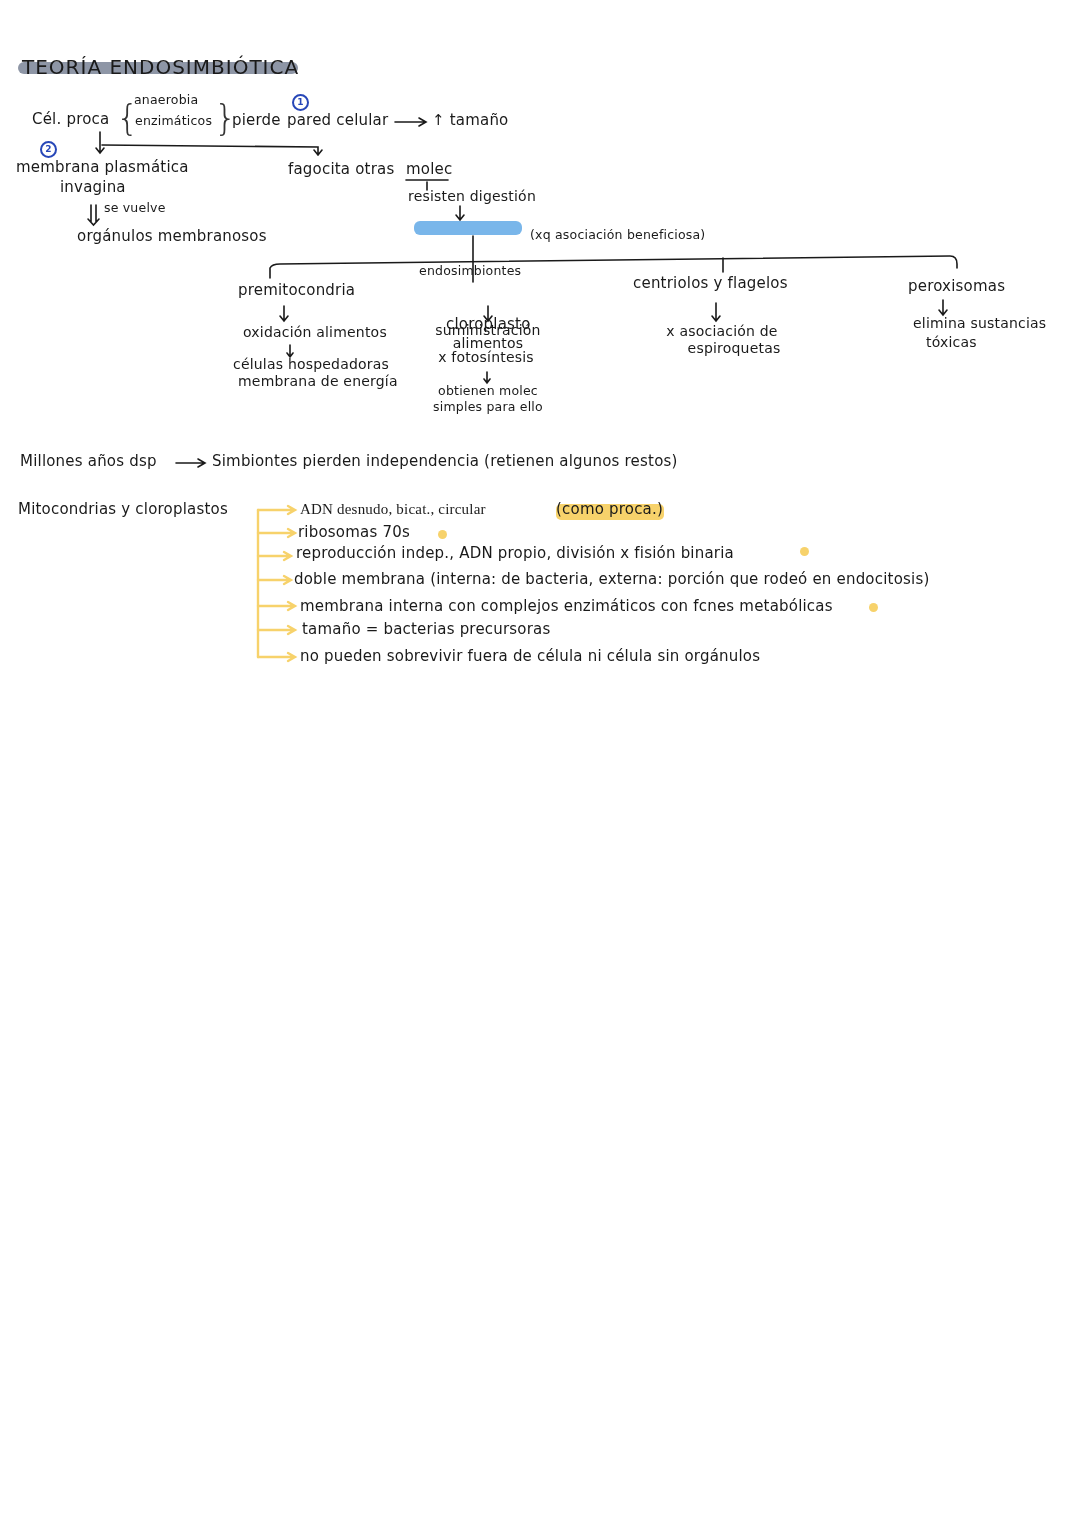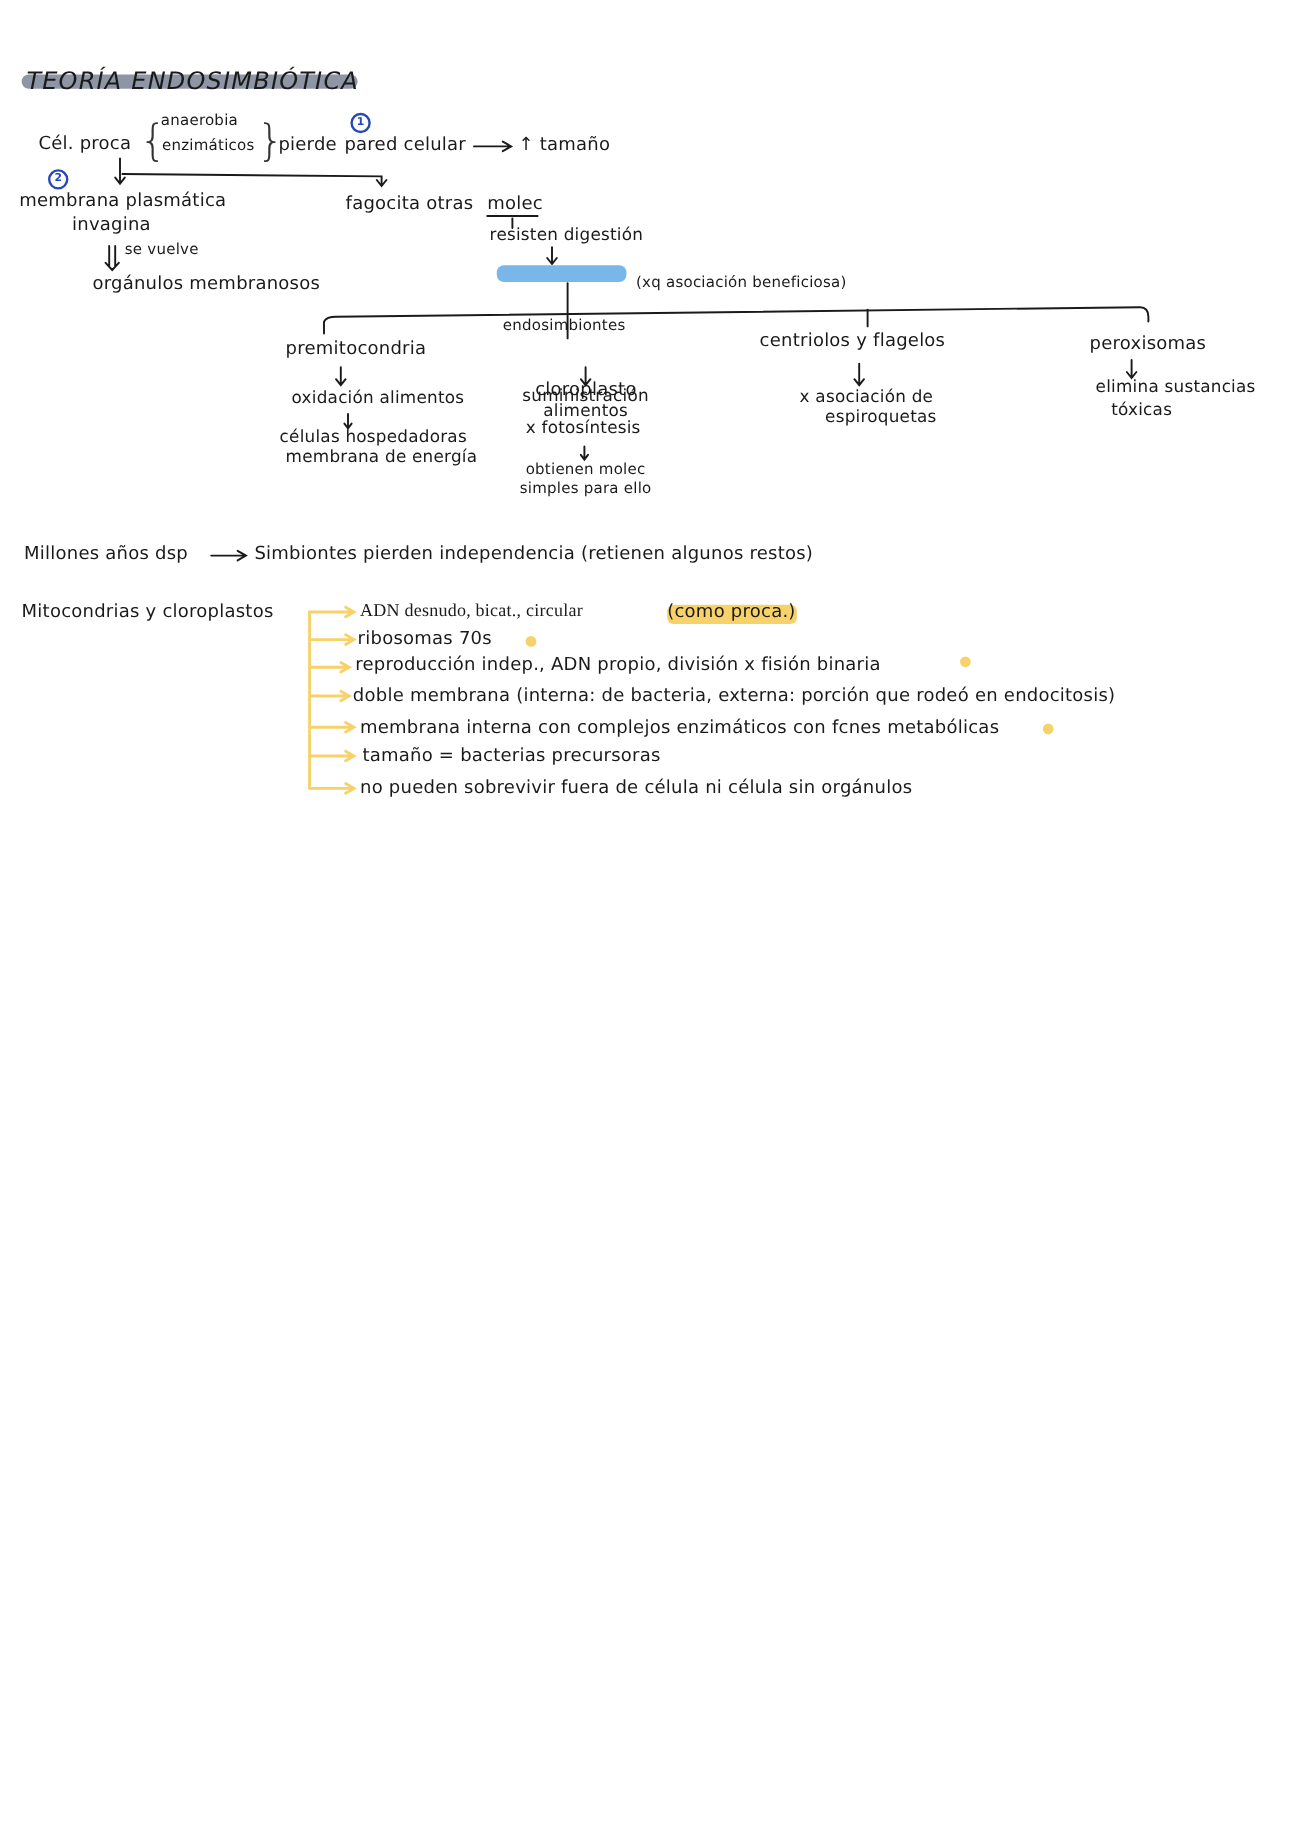--- a/index.html
+++ b/index.html
@@ -1,21 +1,21 @@
 <!DOCTYPE html>
 <html><head>
 <meta charset="utf-8">
 <style>
   html, body { margin: 0; padding: 0; background: #ffffff; }
   body { width: 1080px; height: 1526px; position: relative; overflow: hidden;
          font-family: "DejaVu Sans", sans-serif; color: #1a1a1a; }
   .t { position: absolute; white-space: nowrap; font-size: 15px; line-height: 1; letter-spacing: 0.2px; }
   .sm { font-size: 14px; }
   .xs { font-size: 12.5px; }
-  .title { font-size: 20px; letter-spacing: 1px; font-style: italic; }
+  .title { font-size: 20px; letter-spacing: 1px; }
   .title-hl { position: absolute; left: 18px; top: 62px; width: 280px; height: 12px; background: #8e96a6; border-radius: 6px; }
   .blue-hl { position: absolute; background: #79b6ea; border-radius: 6px; }
   .yel-hl { position: absolute; background: #f7d26b; border-radius: 5px; }
   .dot { position: absolute; width: 9px; height: 9px; border-radius: 50%; background: #f7d26b; }
   .num { position: absolute; width: 13px; height: 13px; border: 2px solid #2747b8; border-radius: 50%;
          color: #2747b8; font-size: 9px; text-align: center; line-height: 13px; font-weight: bold; }
   svg.lines { position: absolute; left: 0; top: 0; }
   .c { text-align: center; }
 </style>
 </head>

